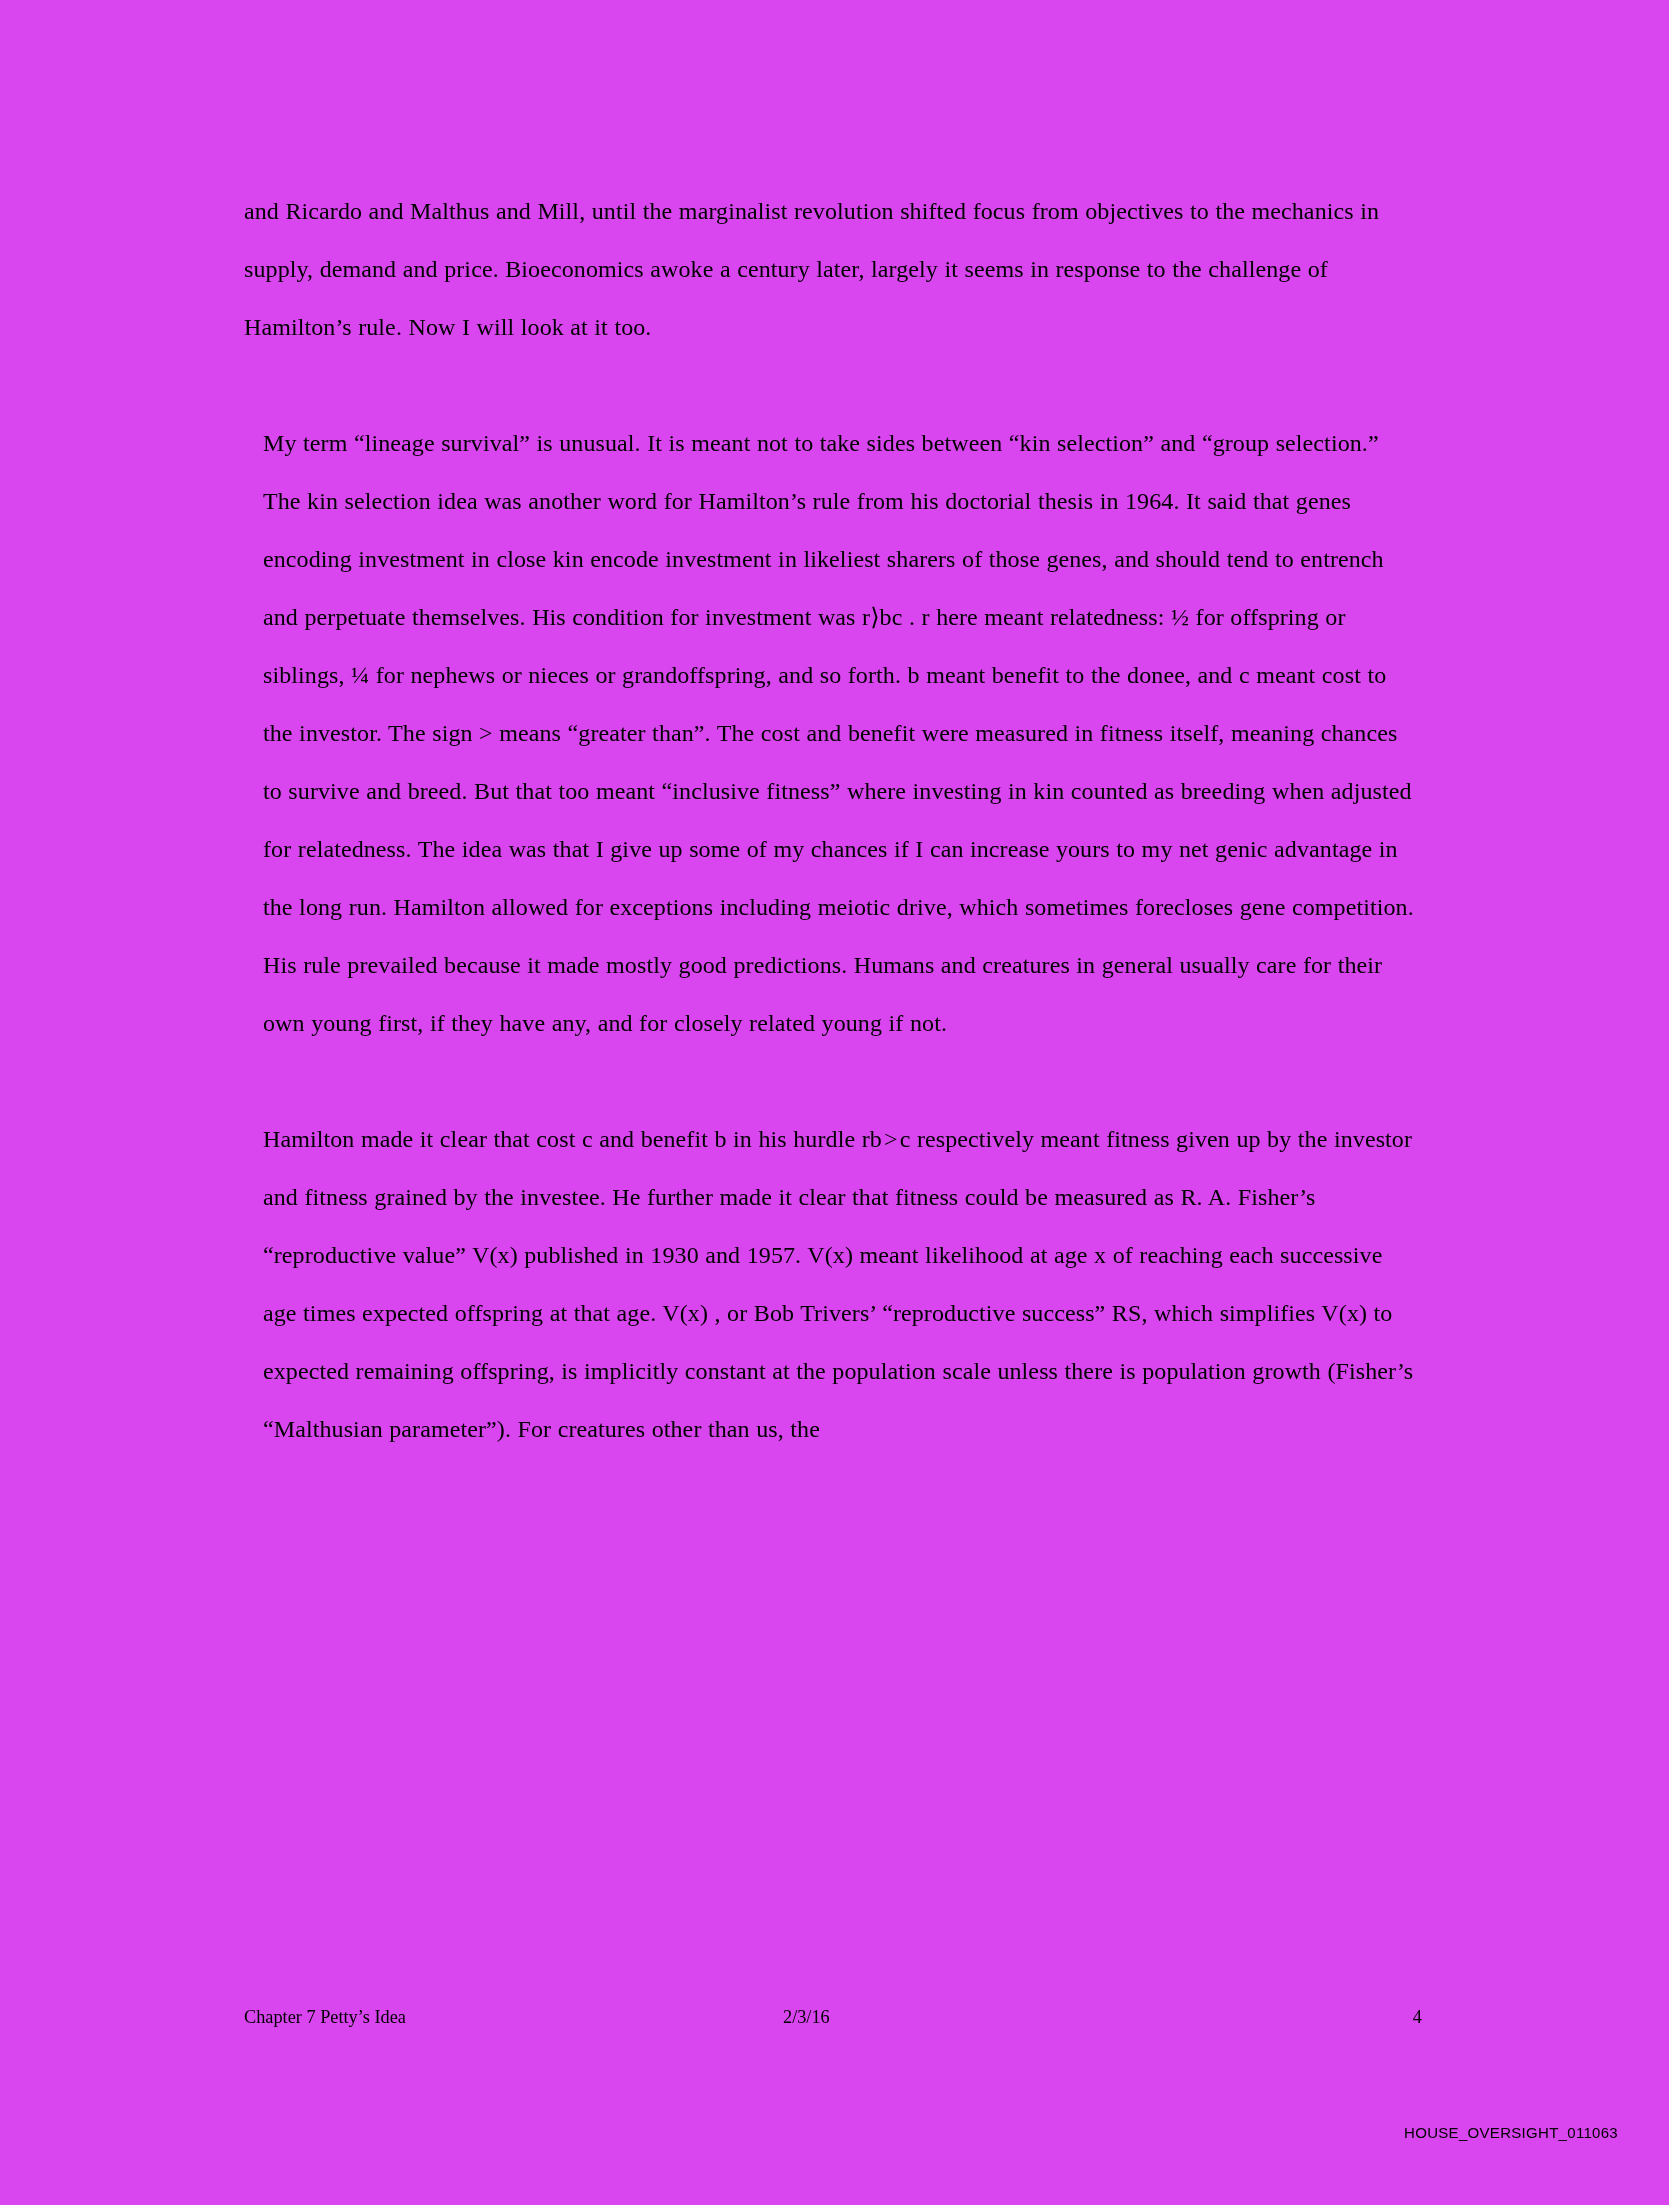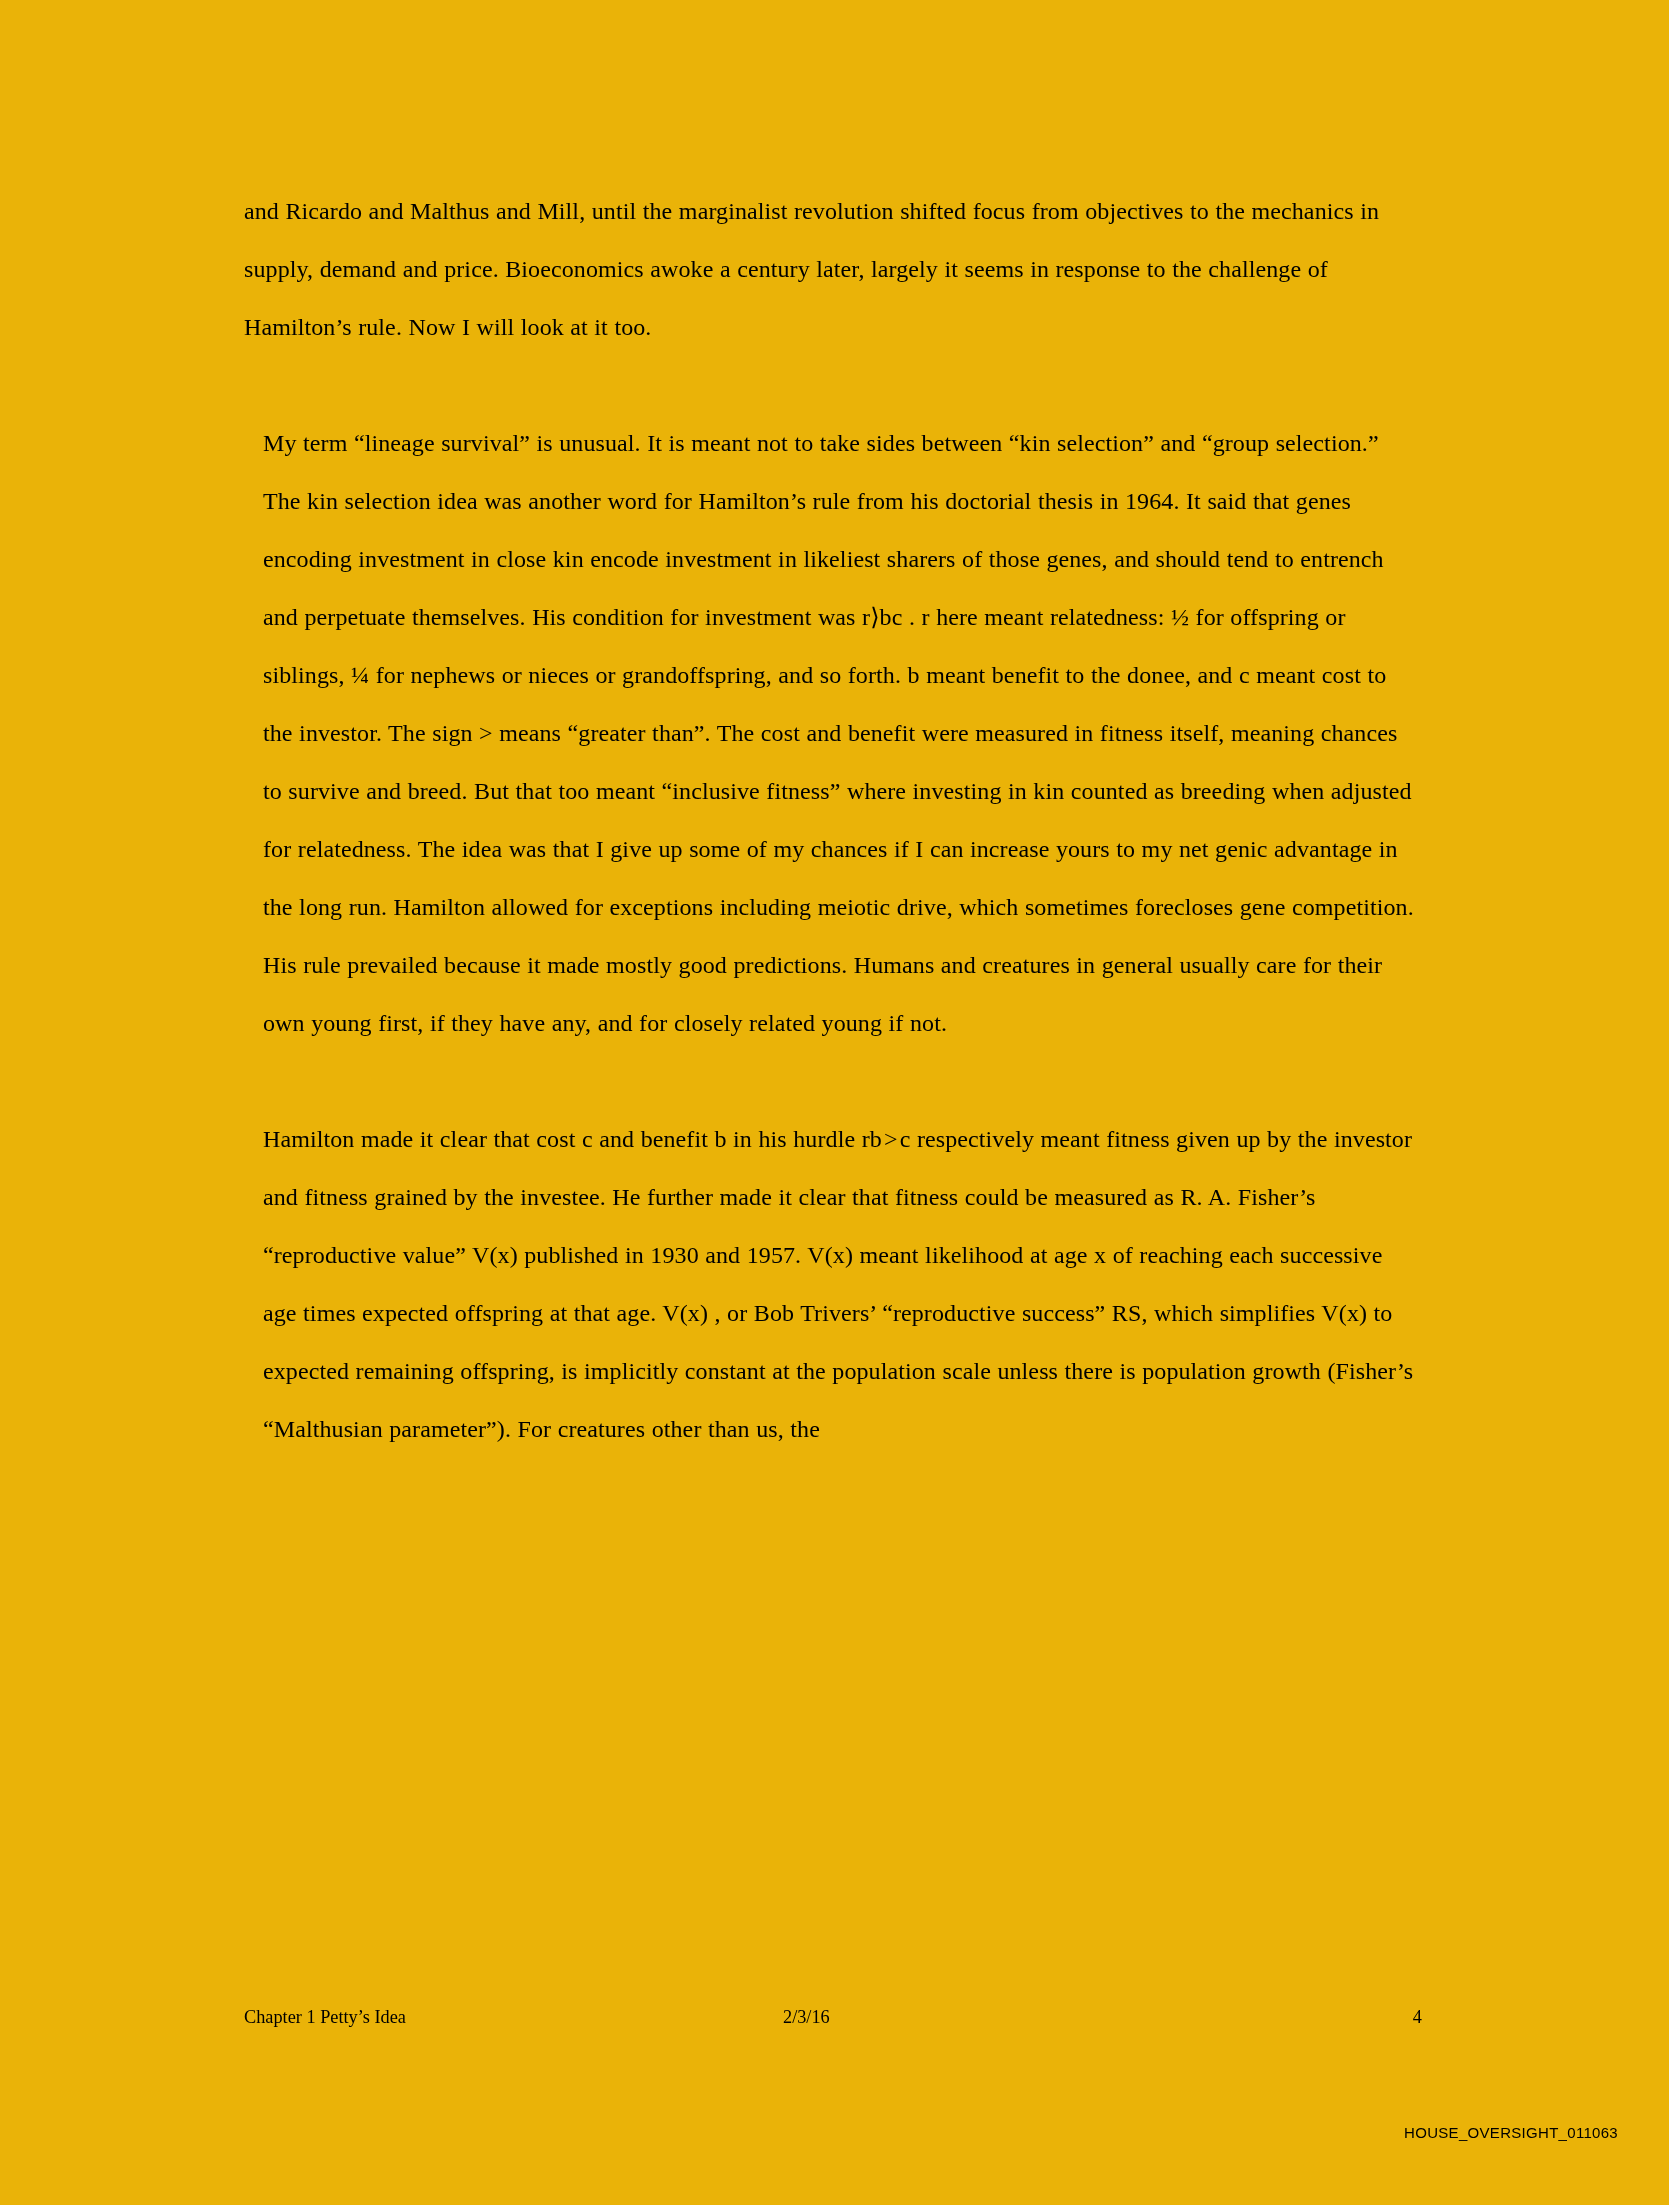--- a/index.html
+++ b/index.html
@@ -14,21 +14,21 @@
     font-family: "Liberation Serif", serif;
     color: #000000;
     -webkit-font-smoothing: antialiased;
   }
   .page {
     position: absolute;
     top: 0;
     left: 0;
     width: 1669px;
     height: 2205px;
-    background: #eab308;
+    background: #d946ef;
     overflow: hidden;
   }
   .body-area {
     position: absolute;
     left: 244px;
     top: 182px;
     width: 1178px;
   }
   p.para {
     font-size: 24px;
@@ -86,21 +86,21 @@
 <div class="page">
 
   <div class="body-area">
     <p class="para">and Ricardo and Malthus and Mill, until the marginalist revolution shifted focus from objectives to the mechanics in supply, demand and price. Bioeconomics awoke a century later, largely it seems in response to the challenge of Hamilton’s rule. Now I will look at it too.</p>
     <p class="para">My term “lineage survival” is unusual. It is meant not to take sides between “kin selection” and “group selection.” The kin selection idea was another word for Hamilton’s rule from his doctorial thesis in 1964. It said that genes encoding investment in close kin encode investment in likeliest sharers of those genes, and should tend to entrench and perpetuate themselves. His condition for investment was  r⟩bc .  r here meant relatedness: ½ for offspring or siblings, ¼ for nephews or nieces or grandoffspring, and so forth. b meant benefit to the donee, and c meant cost to the investor.  The sign &gt; means “greater than”. The cost and benefit were measured in fitness itself, meaning chances to survive and breed. But that too meant “inclusive fitness” where investing in kin counted as breeding when adjusted for relatedness. The idea was that I give up some of my chances if I can increase yours to my net genic advantage in the long run. Hamilton allowed for exceptions including meiotic drive, which sometimes forecloses gene competition. His rule prevailed because it made mostly good predictions. Humans and creatures in general usually care for their own young first, if they have any, and for closely related young if not.</p>
     <p class="para">Hamilton made it clear that cost  c  and benefit  b  in his hurdle  rb &gt; c  respectively meant fitness given up by the investor and fitness grained by the investee. He further made it clear that fitness could be measured as R. A. Fisher’s “reproductive value”  V(x)  published in 1930 and 1957.  V(x)  meant likelihood at age  x  of reaching each successive age times expected offspring at that age.  V(x) , or Bob Trivers’ “reproductive success” RS, which simplifies  V(x)  to expected remaining offspring, is implicitly constant at the population scale unless there is population growth (Fisher’s “Malthusian parameter”). For creatures other than us, the</p>
   </div>
 
   <div class="footer">
     <div class="footer-row">
-      <span class="footer-left">Chapter 1 Petty’s Idea</span>
+      <span class="footer-left">Chapter 7 Petty’s Idea</span>
       <span class="footer-center">2/3/16</span>
       <span class="footer-right">4</span>
     </div>
   </div>
 
   <div class="stamp">HOUSE_OVERSIGHT_011063</div>
 
 </div>
 
 

